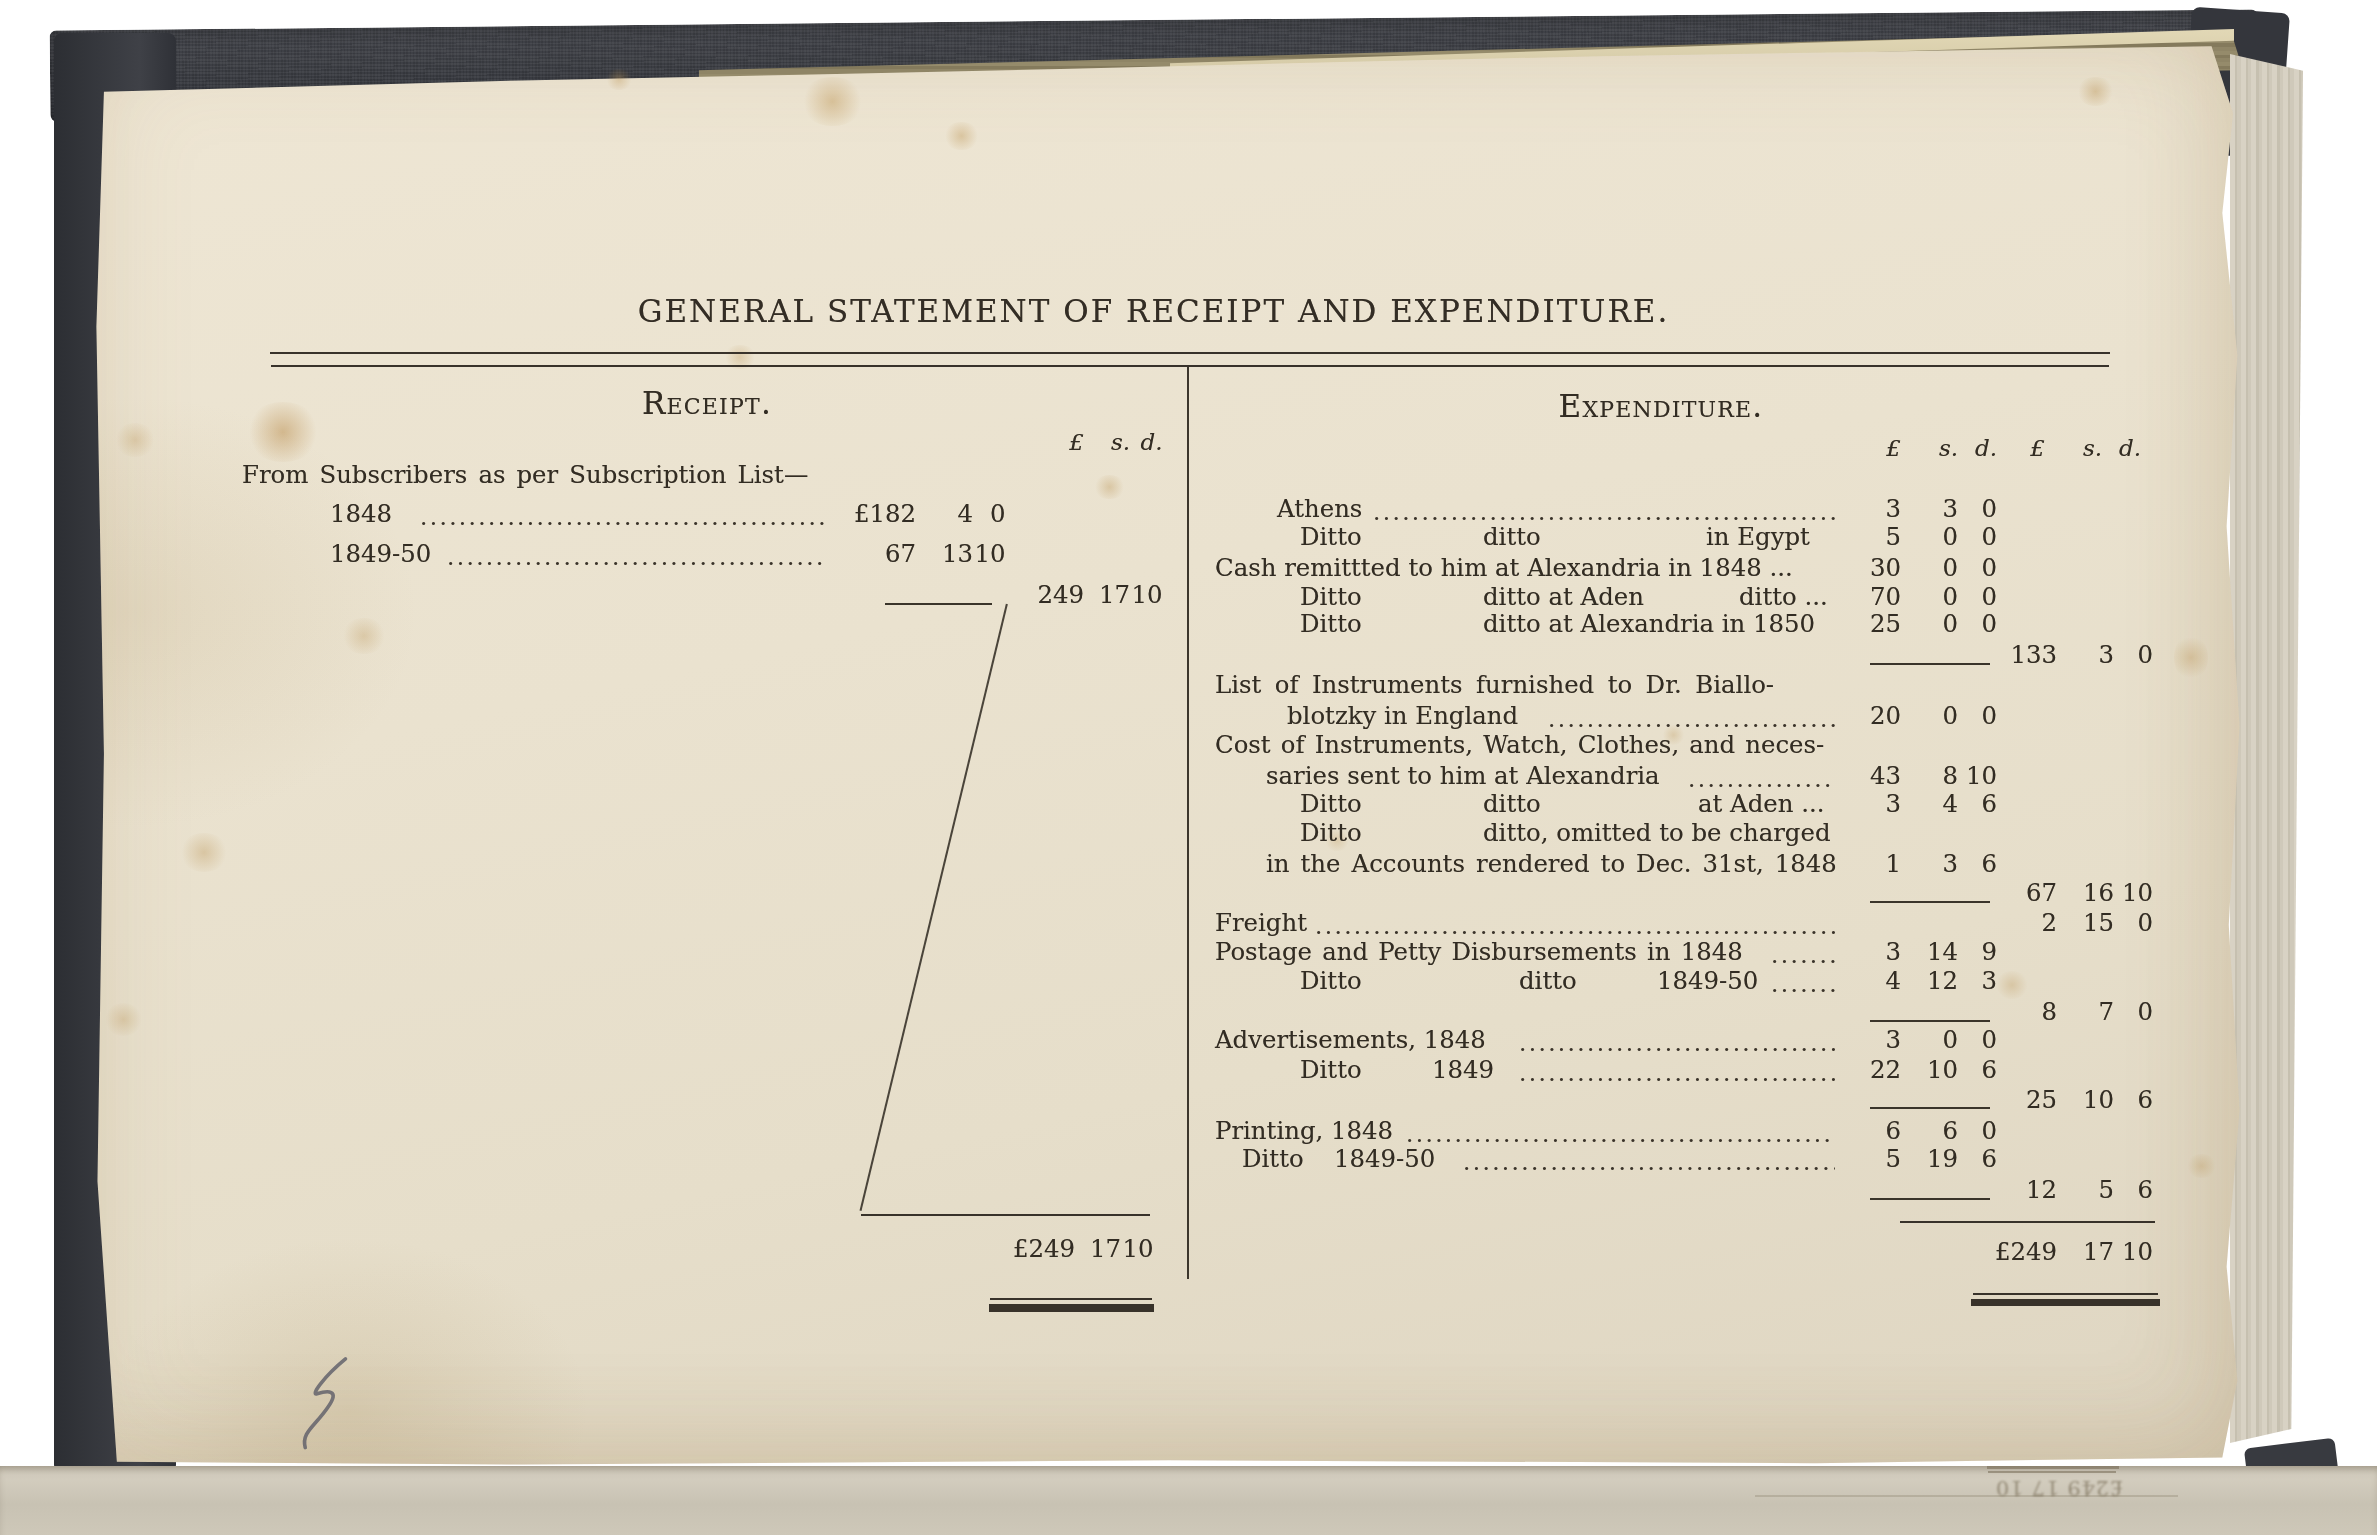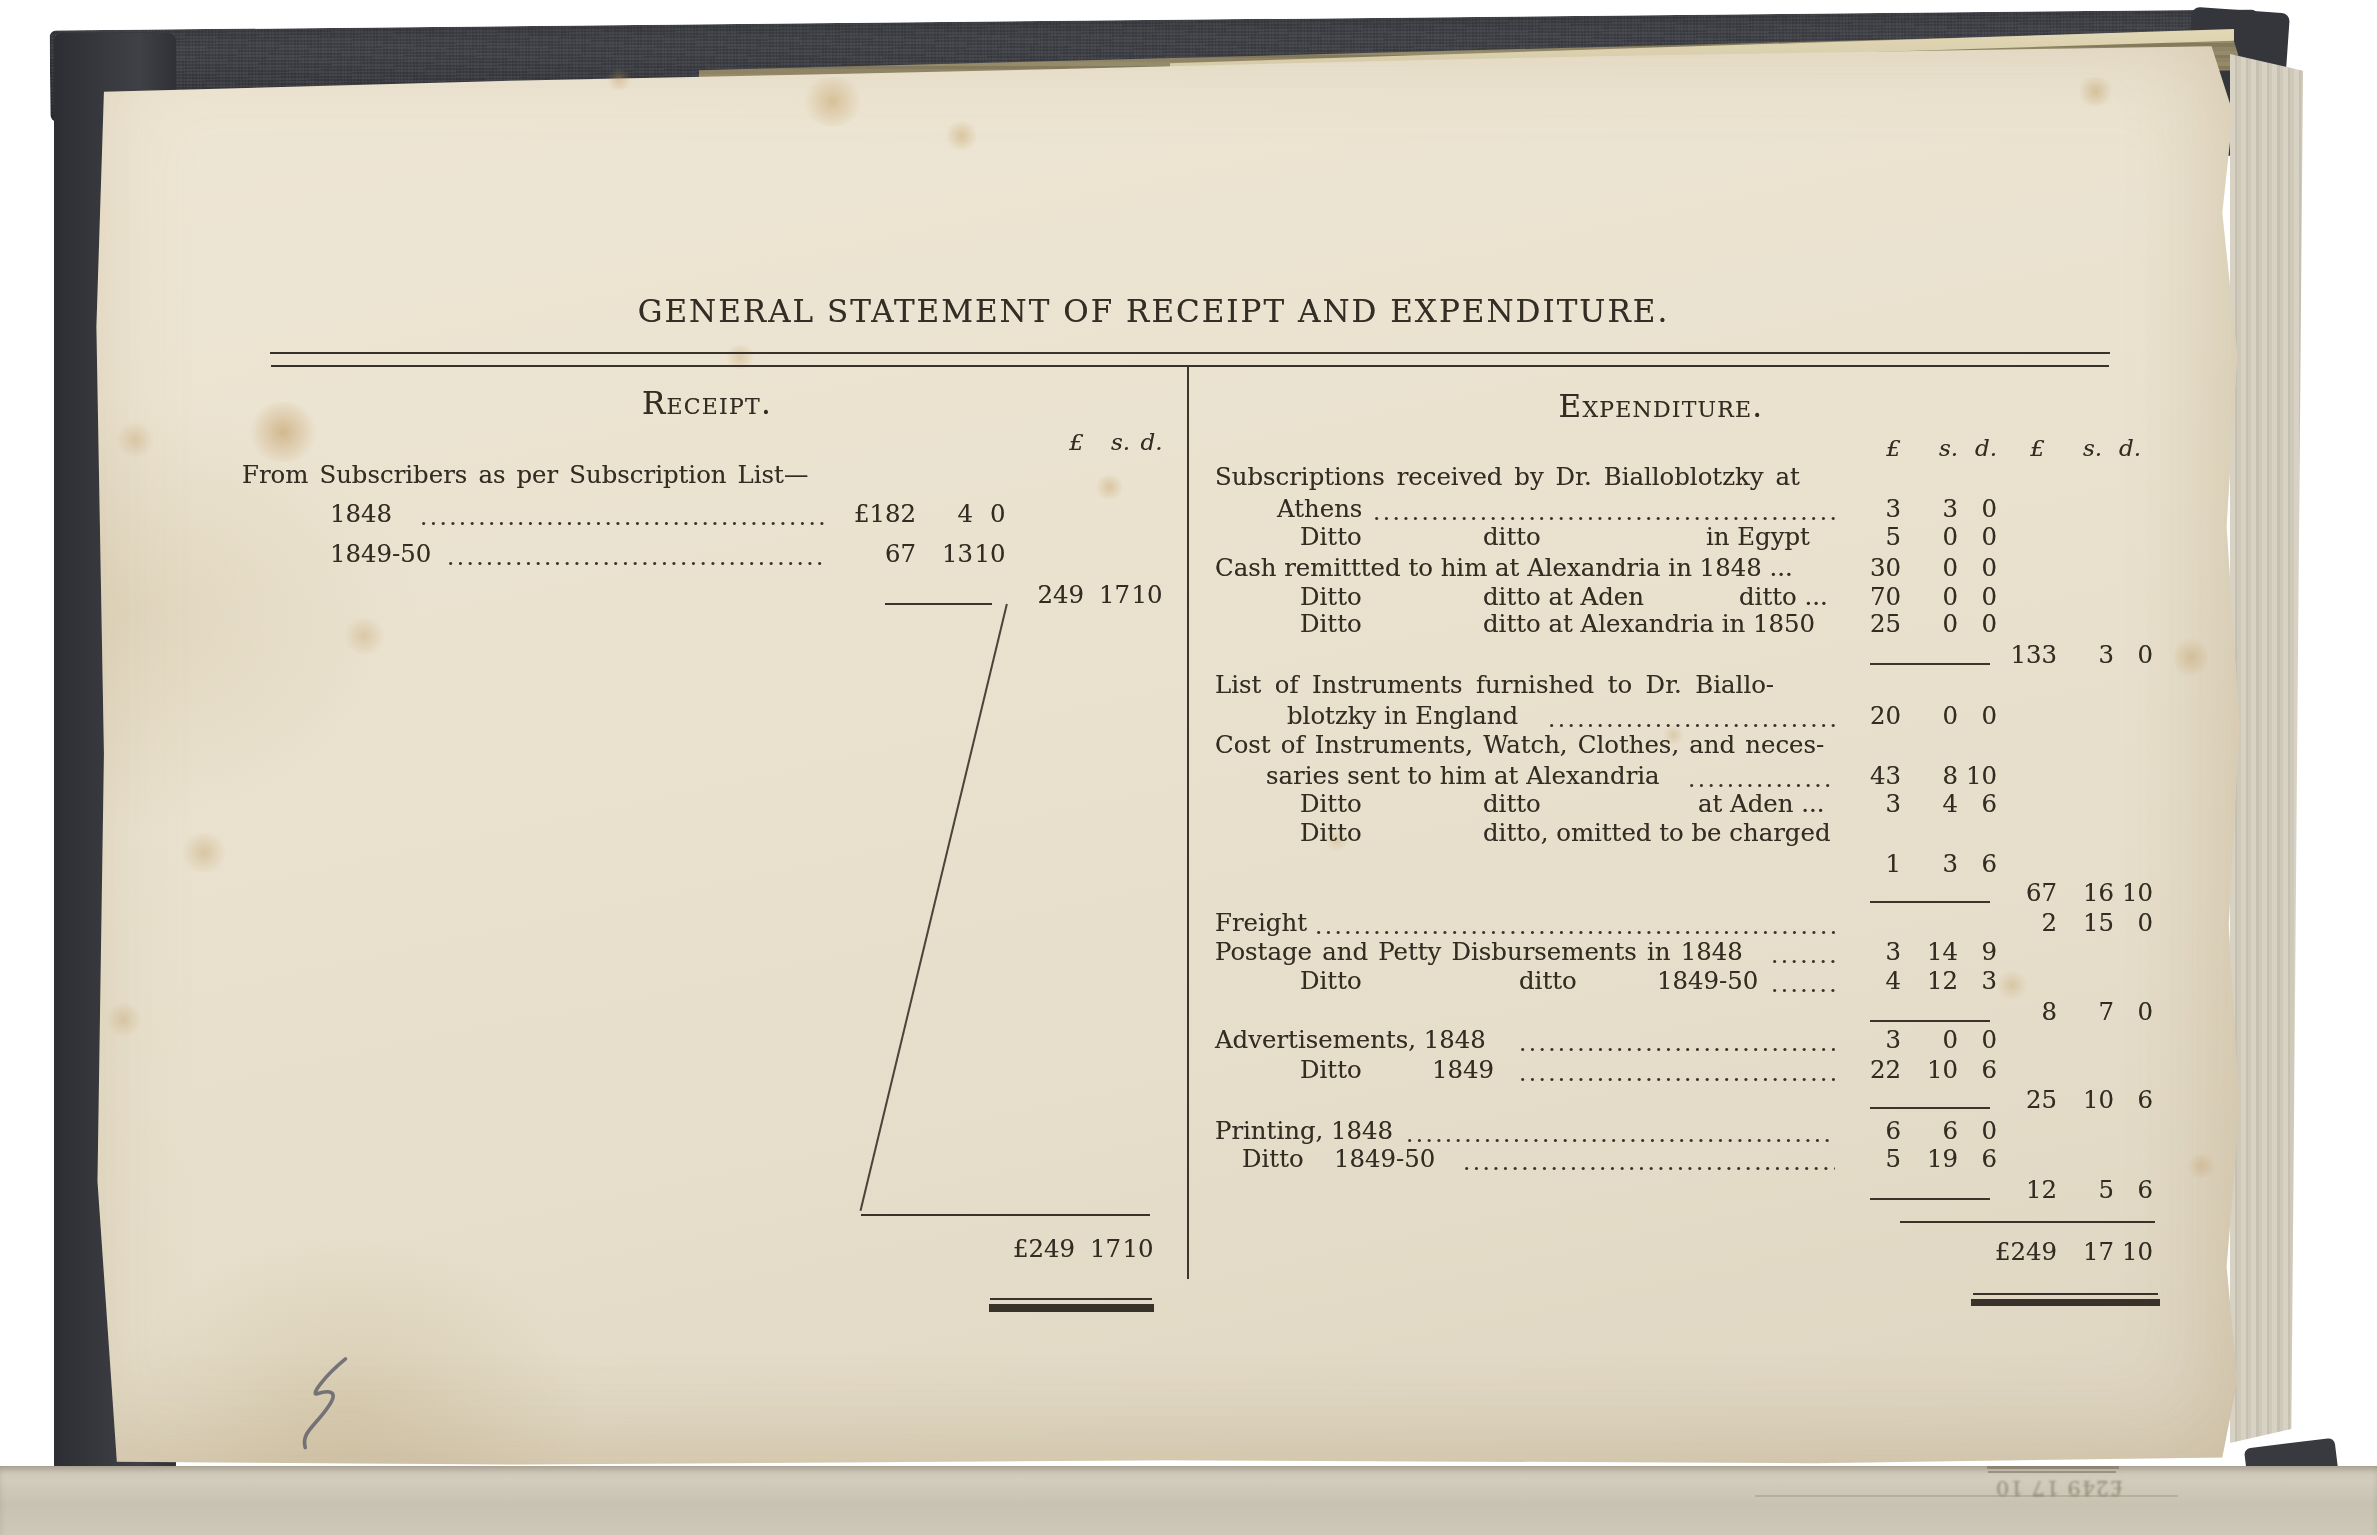--- a/index.html
+++ b/index.html
@@ -180,23 +180,20 @@
       <span class="c2">s.</span>
       <span class="c3">d.</span>
     </span>
     <span class="money hdr" style="left:1941px;">
       <span class="c1">£</span>
       <span class="c2">s.</span>
       <span class="c3">d.</span>
     </span>
   </div>
 
-  <div class="ln" style="top:462px;">
-    <span class="fr" style="left:1215px;word-spacing:4.1px;">Subscriptions received by Dr. Bialloblotzky at</span>
-  </div>
 
   <div class="ln" style="top:494px;">
     <span class="fr" style="left:1277px;">Athens</span>
     <span class="lead" style="left:1373px;width:465px;"></span>
     <span class="money" style="left:1797px;">
       <span class="c1">3</span>
       <span class="c2">3</span>
       <span class="c3">0</span>
     </span>
   </div>
@@ -289,20 +286,21 @@
       <span class="c3">6</span>
     </span>
   </div>
 
   <div class="ln" style="top:818px;">
     <span class="fr" style="left:1300px;">Ditto</span>
     <span class="fr" style="left:1483px;">ditto, omitted to be charged</span>
   </div>
 
   <div class="ln" style="top:849px;">
+    <span class="fr" style="left:1266px;word-spacing:3.3px;">in the Accounts rendered to Dec. 31st, 1848</span>
     <span class="money" style="left:1797px;">
       <span class="c1">1</span>
       <span class="c2">3</span>
       <span class="c3">6</span>
     </span>
   </div>
 
   <div class="dash" style="left:1870px;top:901px;width:120px;"></div>
   <div class="ln" style="top:878px;">
     <span class="money" style="left:1953px;">

